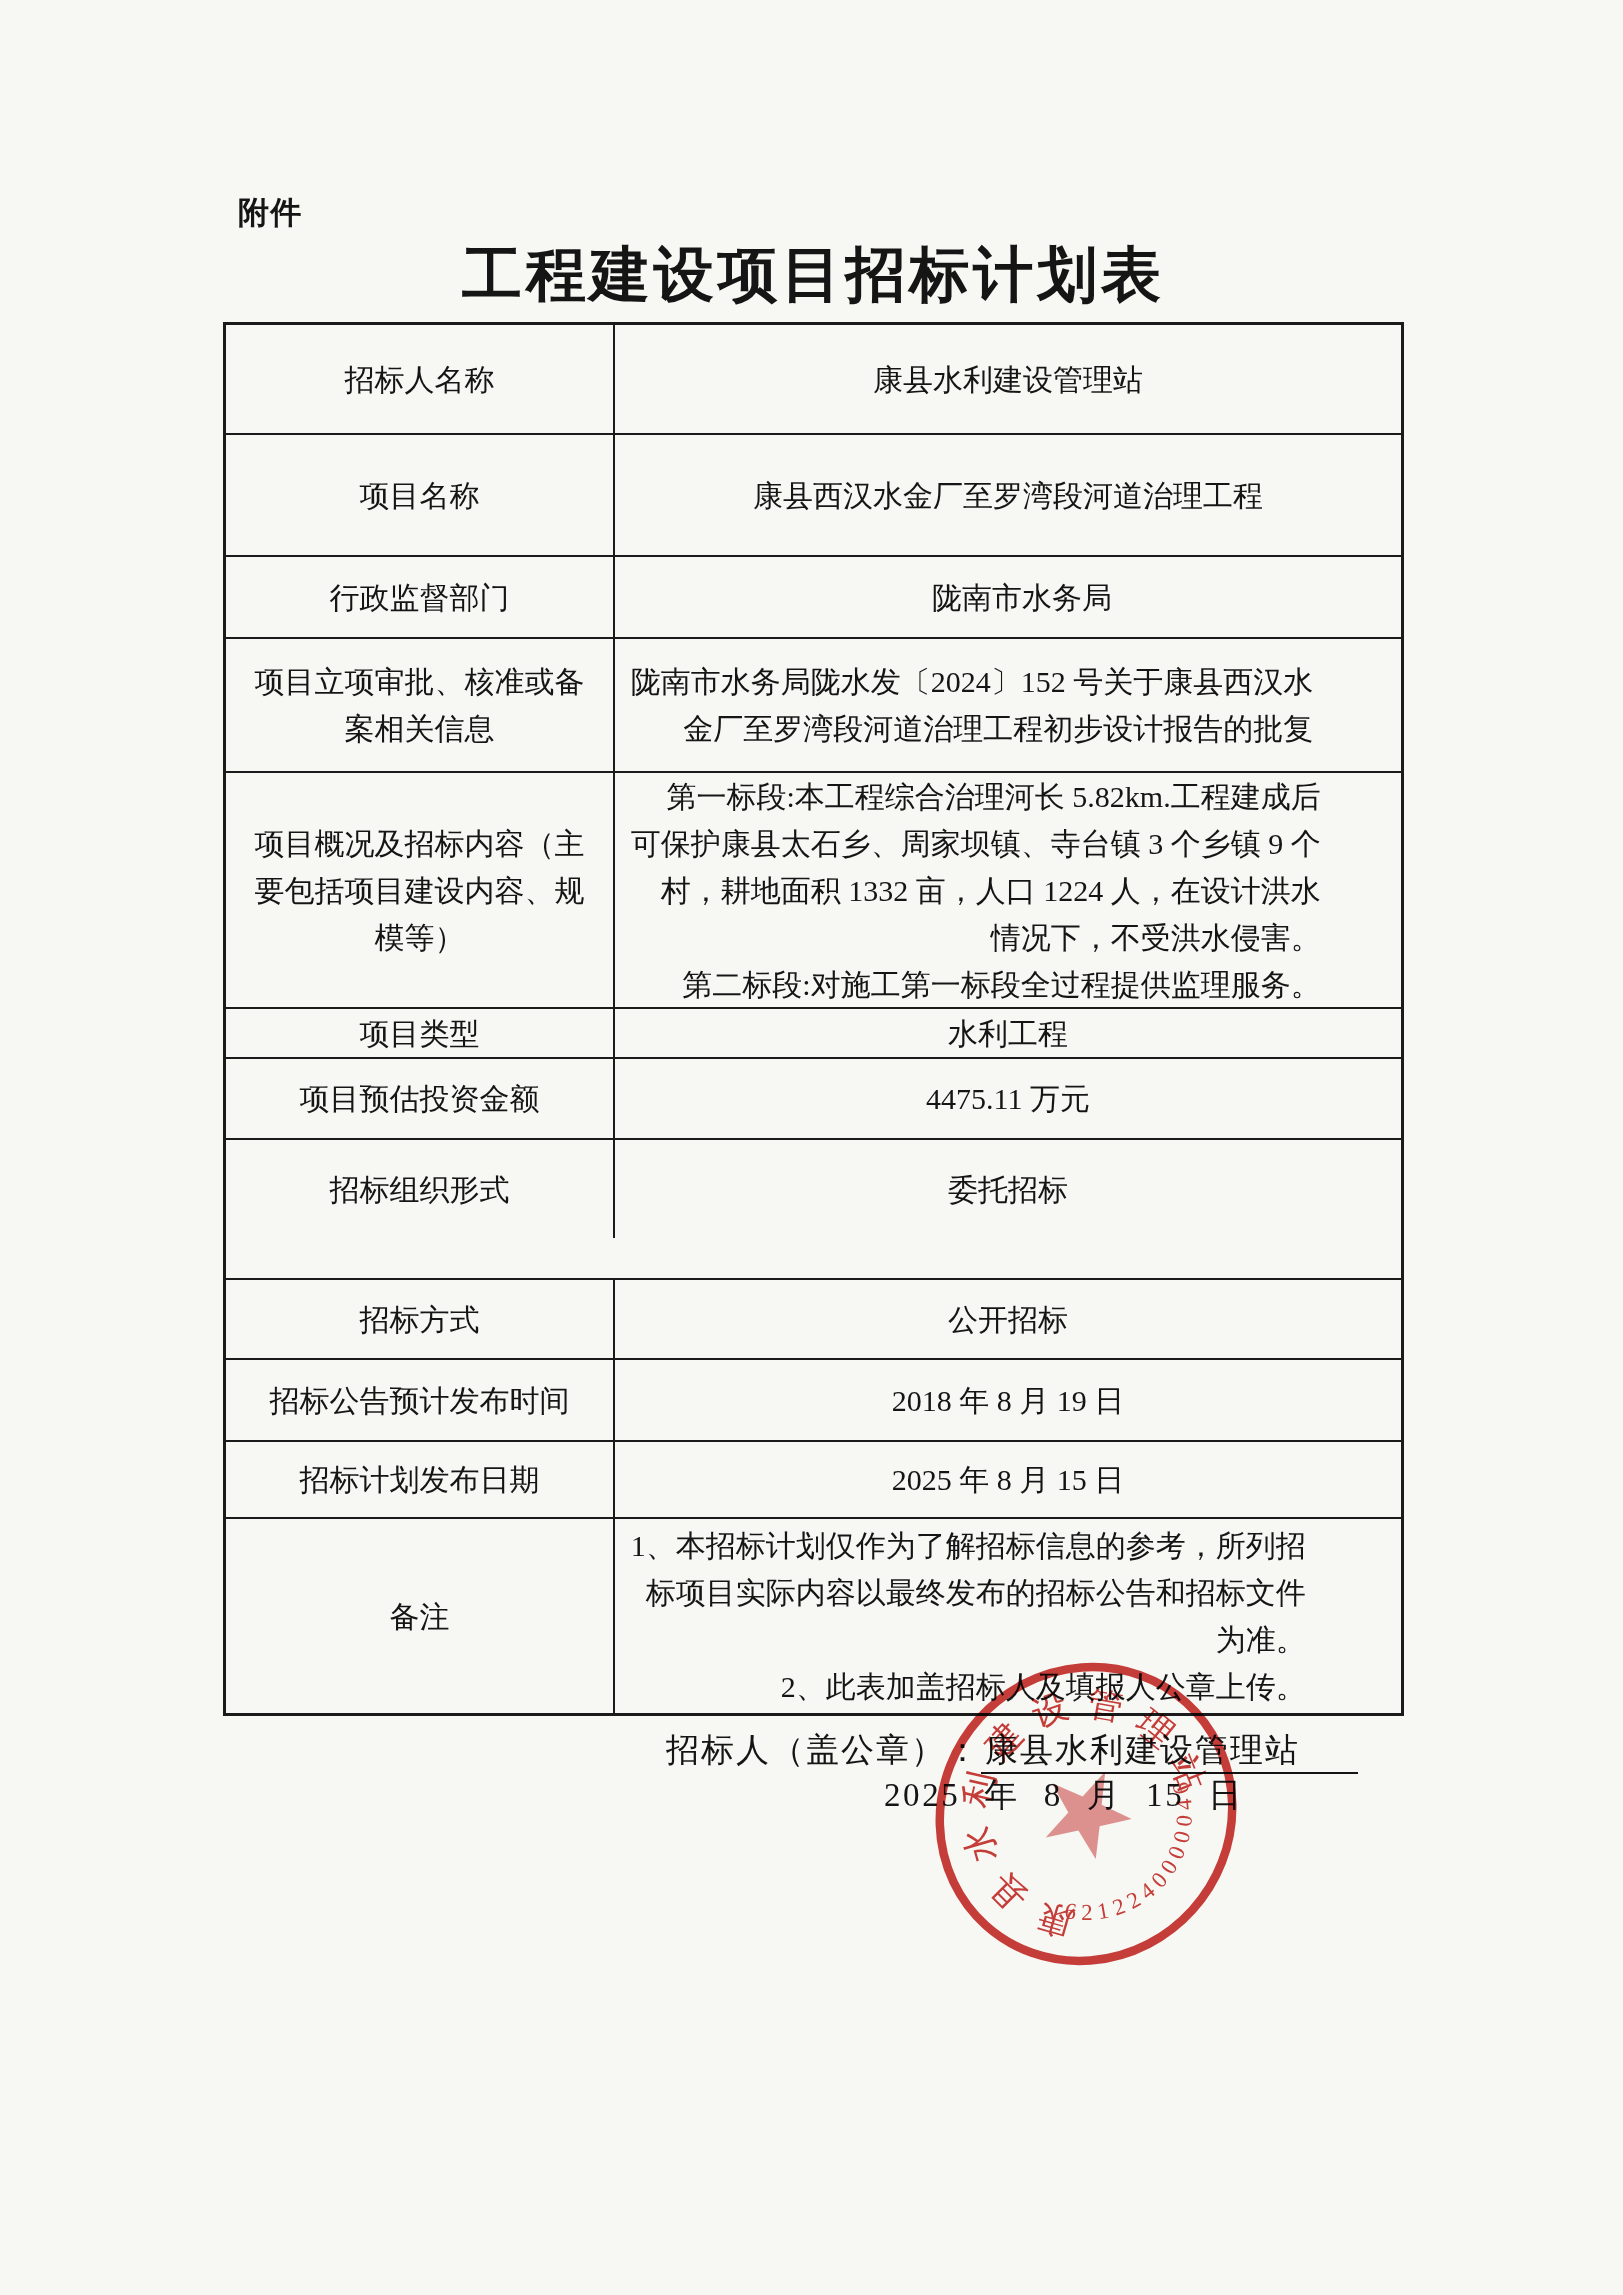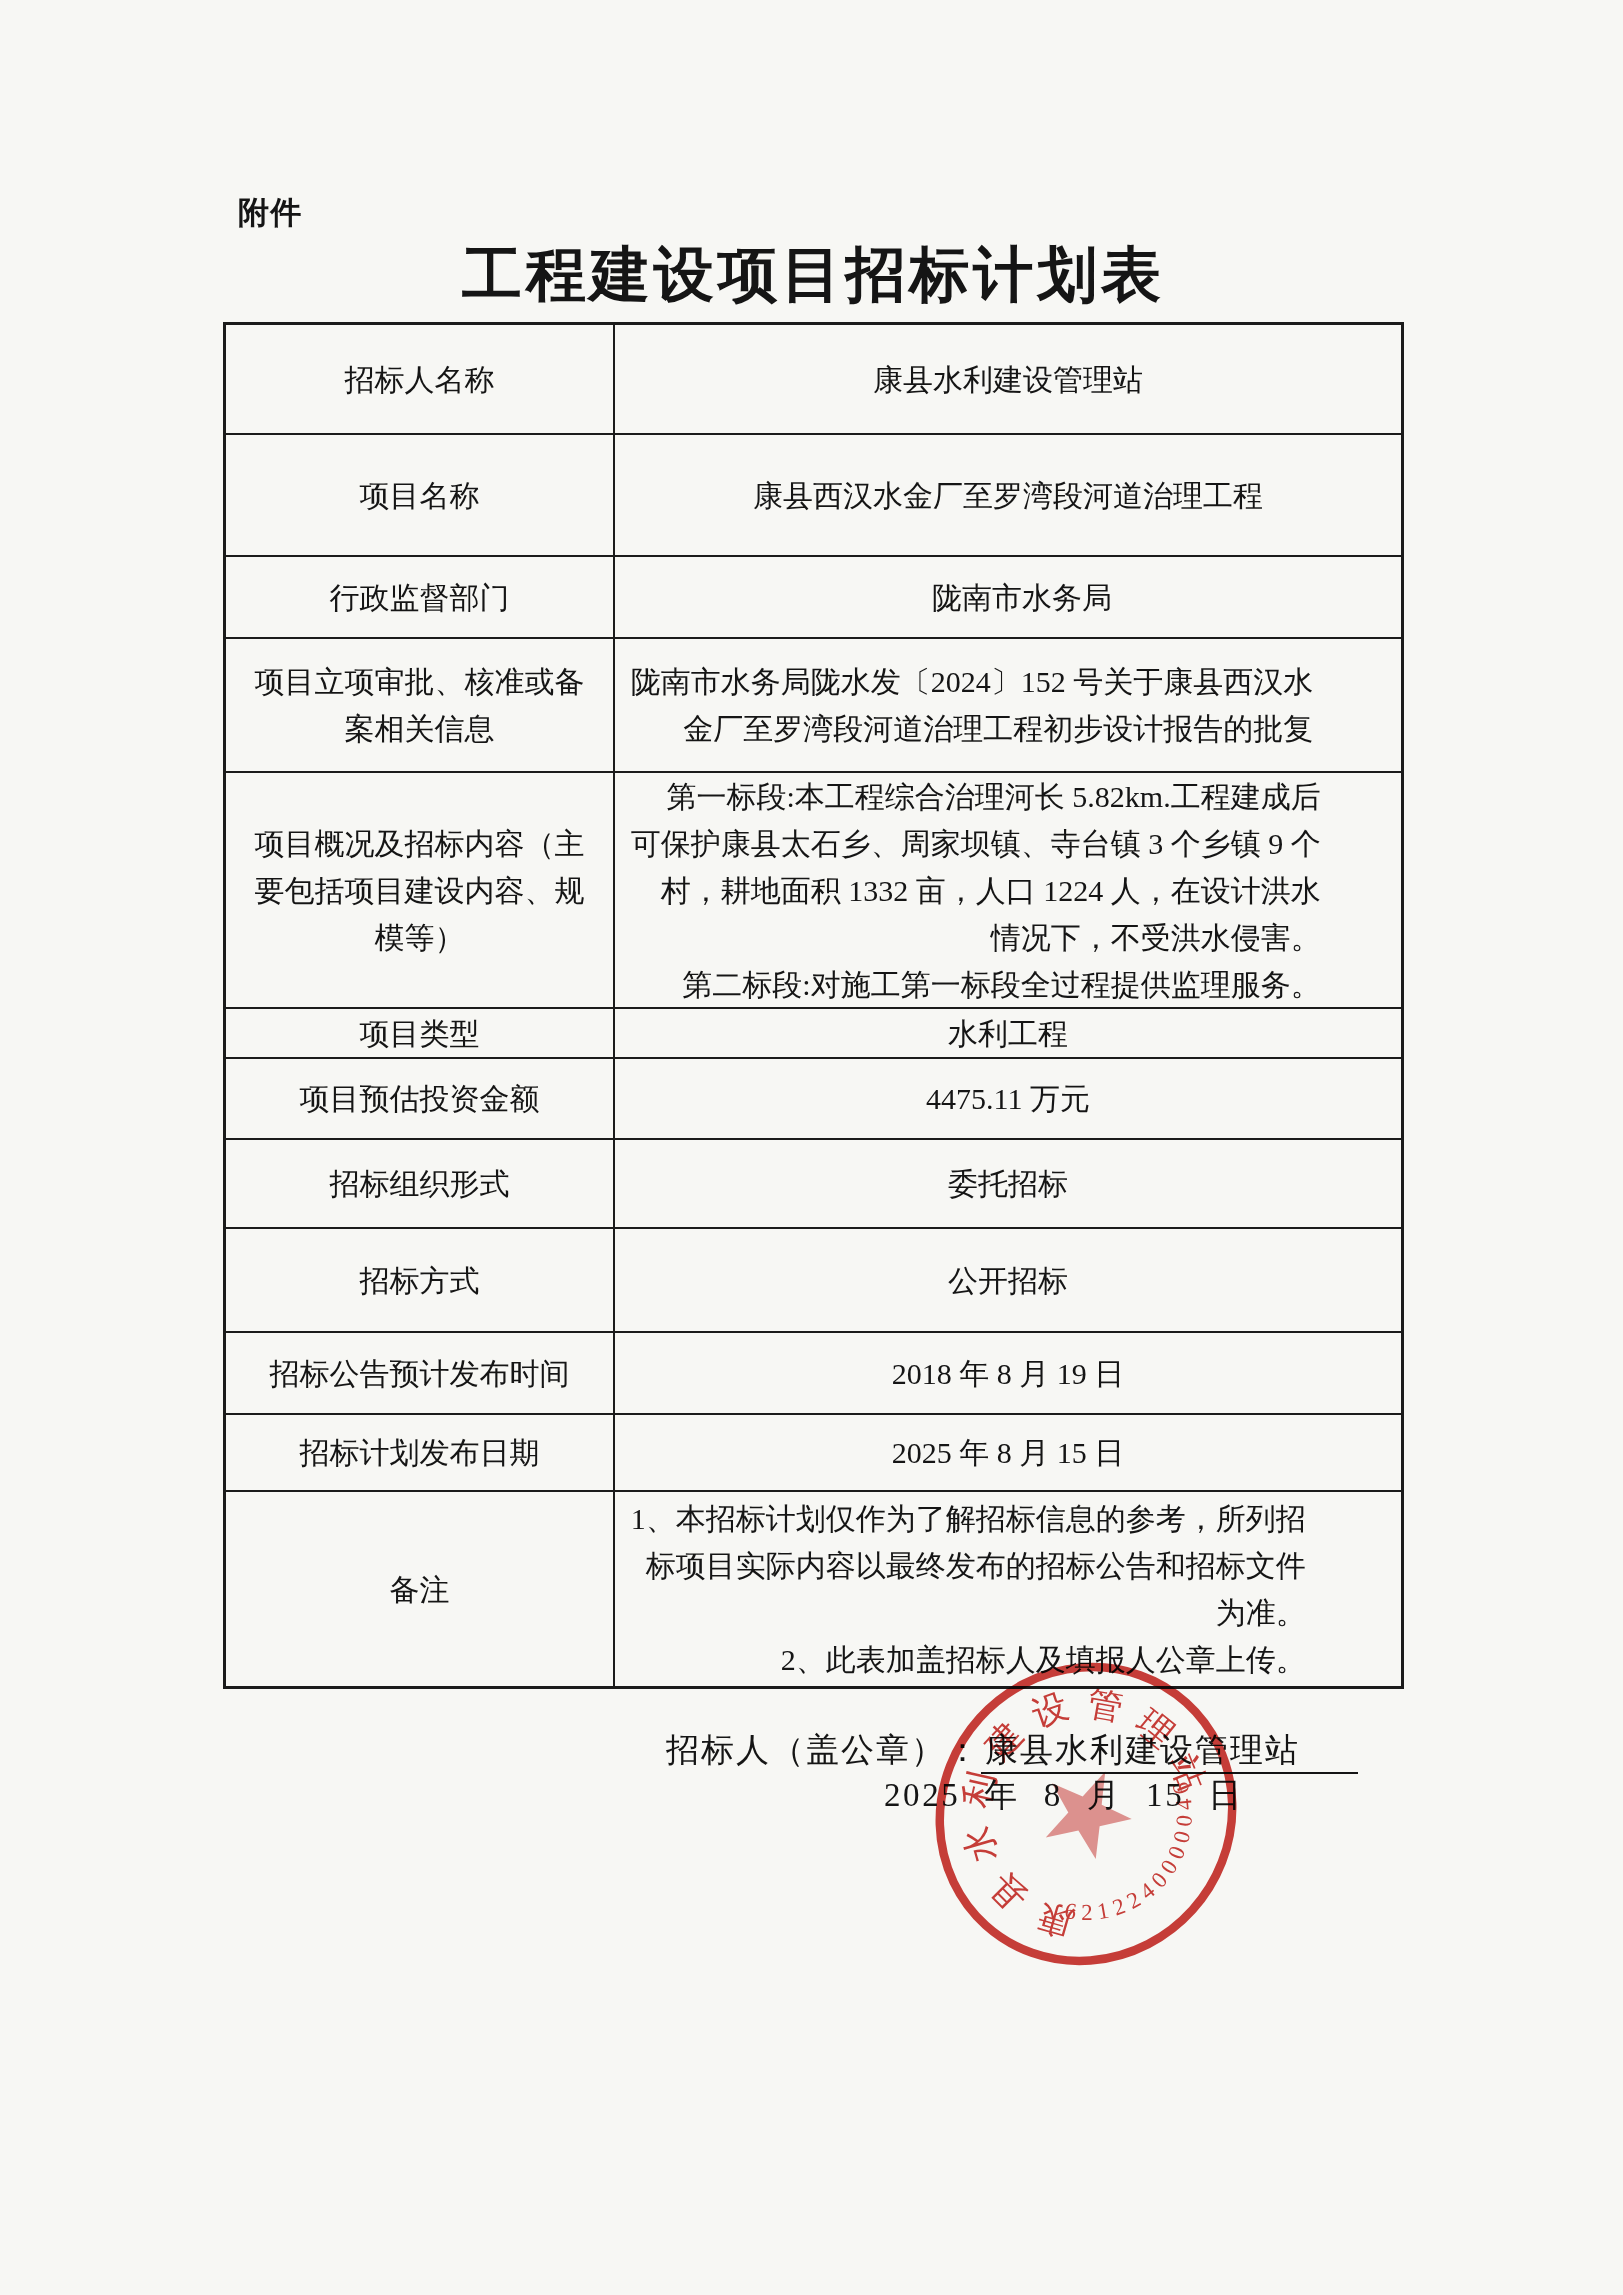--- a/index.html
+++ b/index.html
@@ -99,25 +99,25 @@
 第二标段:对施工第一标段全过程提供监理服务。</div>
       </div>
       <div class="t-row" style="height: 50px;">
         <div class="cell cell-label">项目类型</div>
         <div class="cell cell-value center">水利工程</div>
       </div>
       <div class="t-row" style="height: 81px;">
         <div class="cell cell-label">项目预估投资金额</div>
         <div class="cell cell-value center">4475.11 万元</div>
       </div>
-      <div class="t-row" style="height: 89px;">
+      <div class="t-row" style="height: 100px;">
         <div class="cell cell-label">招标组织形式</div>
         <div class="cell cell-value center">委托招标</div>
       </div>
-      <div class="t-row" style="height: 104px;">
+      <div class="t-row" style="height: 80px; margin-top: 40px;">
         <div class="cell cell-label">招标方式</div>
         <div class="cell cell-value center">公开招标</div>
       </div>
       <div class="t-row" style="height: 82px;">
         <div class="cell cell-label">招标公告预计发布时间</div>
         <div class="cell cell-value center">2018 年 8 月 19 日</div>
       </div>
       <div class="t-row" style="height: 77px;">
         <div class="cell cell-label">招标计划发布日期</div>
         <div class="cell cell-value center">2025 年 8 月 15 日</div>

